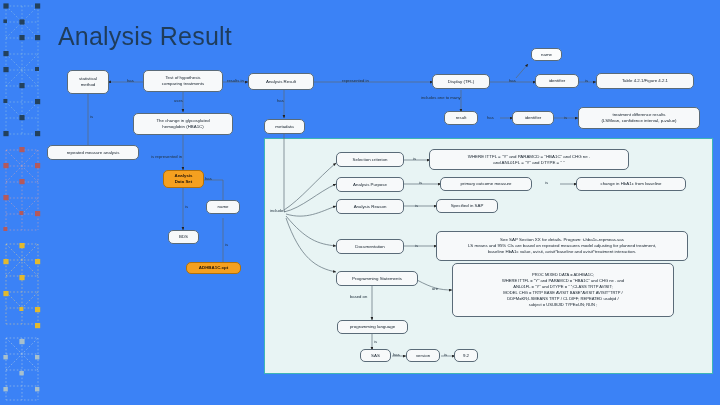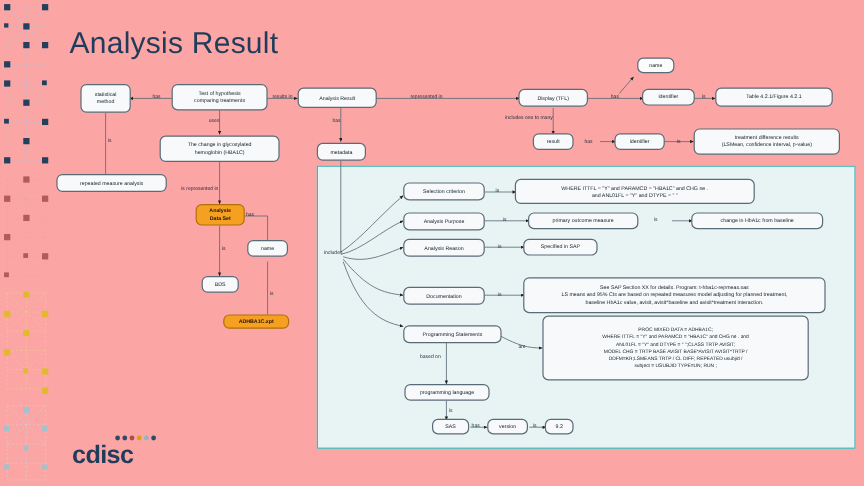--- a/index.html
+++ b/index.html
@@ -1,21 +1,21 @@
 <!DOCTYPE html>
 <html><head>
 <meta charset="utf-8">
 <style>
   html,body{margin:0;padding:0;}
   body{
     width:720px;height:405px;overflow:hidden;background:#ffffff;
     font-family:"Liberation Sans","DejaVu Sans",sans-serif;
     position:relative;
   }
-  #slide{position:absolute;left:0;top:0;width:720px;height:405px;background:#fca5a5;}
+  #slide{position:absolute;left:0;top:0;width:720px;height:405px;background:#3b82f6;}
 
   
   #deco{position:absolute;left:0;top:0;width:44px;height:405px;overflow:hidden;}
   #deco svg{display:block;}
 
   
   #title{
     position:absolute;left:58px;top:22px;
     font-size:25px;color:#1f3c5a;letter-spacing:.2px;
     font-weight:400;white-space:nowrap;
@@ -130,31 +130,20 @@
             <rect x="19.4" y="371" width="4.4" height="4.4"></rect>
           <rect x="3.4" y="387" width="4.4" height="4.4"></rect>
             <rect x="35" y="387" width="4.4" height="4.4"></rect>
         </g>
       </g>
     </svg>
   </div>
 
   <div id="title">Analysis Result</div>
 
-  <div id="logo">
-    <div class="dots">
-      <i style="background:#2e4a66"></i>
-        <i style="background:#2e4a66"></i>
-        <i style="background:#b24b4b"></i>
-        <i style="background:#d9a318"></i>
-        <i style="background:#8fb3c7"></i>
-        <i style="background:#2e4a66"></i>
-    </div>
-    <div class="word">cdisc</div>
-  </div>
 
   <div id="diagram">
 
     <div id="panel"></div>
 
     <svg id="edges" viewBox="0 0 720 405" xmlns="http://www.w3.org/2000/svg">
       <defs>
         <marker id="ar" markerWidth="5" markerHeight="5" refX="4.2" refY="2" orient="auto">
           <path d="M0,0 L4.4,2 L0,4 z" fill="#222"></path>
         </marker>

